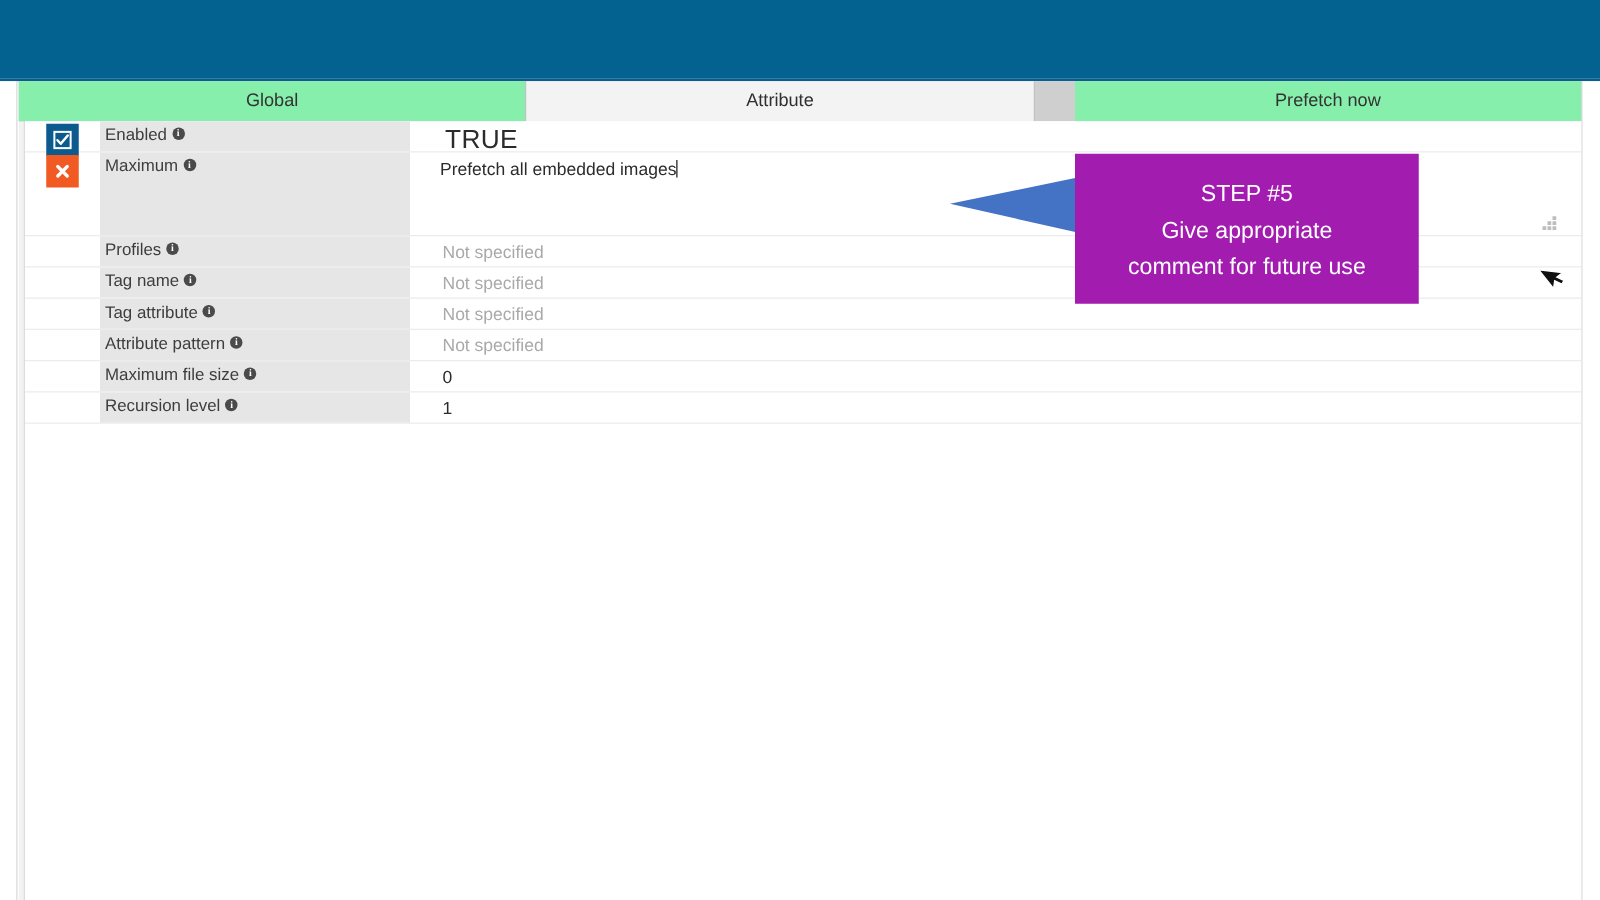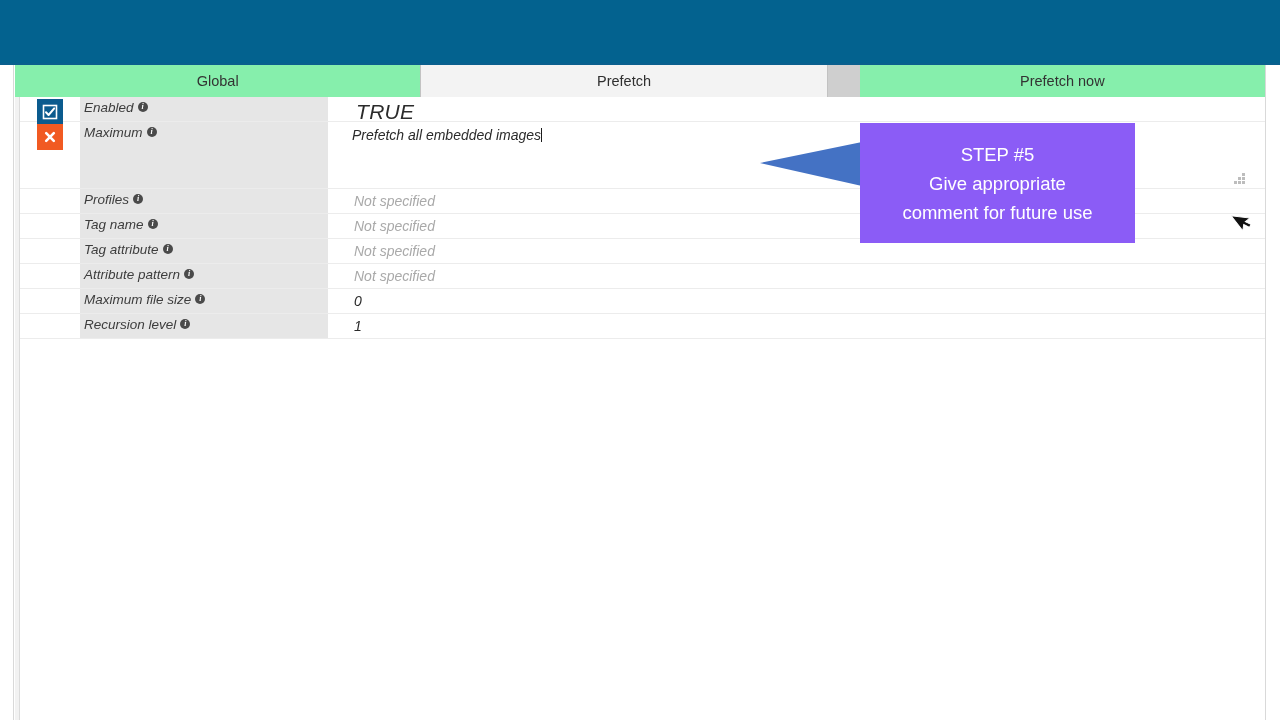--- a/index.html
+++ b/index.html
@@ -101,21 +101,20 @@
 
   
   .panel {
     position: absolute;
     left: 20px;
     top: 97px;
     width: 1245px;
     height: 623px;
     background: #ffffff;
     box-sizing: border-box;
-    font-style: italic;
   }
 
   
   .prop-row {
     position: relative;
     display: flex;
     align-items: flex-start;
     height: 25px;
     border-bottom: 1px solid #ececec;
     box-sizing: border-box;
@@ -233,21 +232,21 @@
   .rg5 { right: 4px;  bottom: 0px; }
   .rg6 { right: 8px;  bottom: 0px; }
 
   
   .callout {
     position: absolute;
     left: 860px;
     top: 123px;
     width: 275px;
     height: 120px;
-    background: #8b5cf6;
+    background: #a21caf;
     color: #ffffff;
     display: flex;
     flex-direction: column;
     align-items: center;
     justify-content: center;
     text-align: center;
     font-size: 18.5px;
     line-height: 29px;
     z-index: 30;
     box-sizing: border-box;
@@ -286,21 +285,21 @@
 
   <div class="gutter-left"></div>
   <div class="gutter-left-inner"></div>
   <div class="gutter-right"></div>
 
   <div class="tabbar">
     <div class="tab">
       <span>Global</span>
     </div>
     <div class="tab active">
-      <span>Prefetch</span>
+      <span>Attribute</span>
     </div>
     <div class="tab">
       <span>Prefetch now</span>
     </div>
   </div>
 
   <div class="panel">
 
     <div class="prop-row">
       <div class="status-cell">

